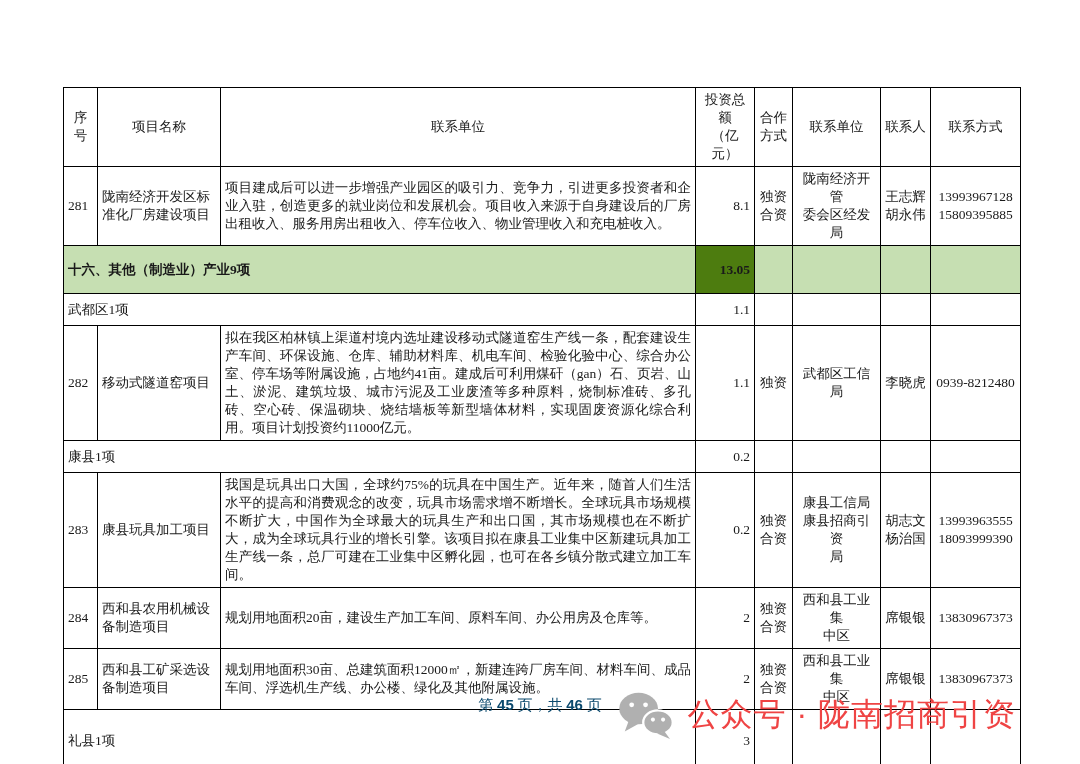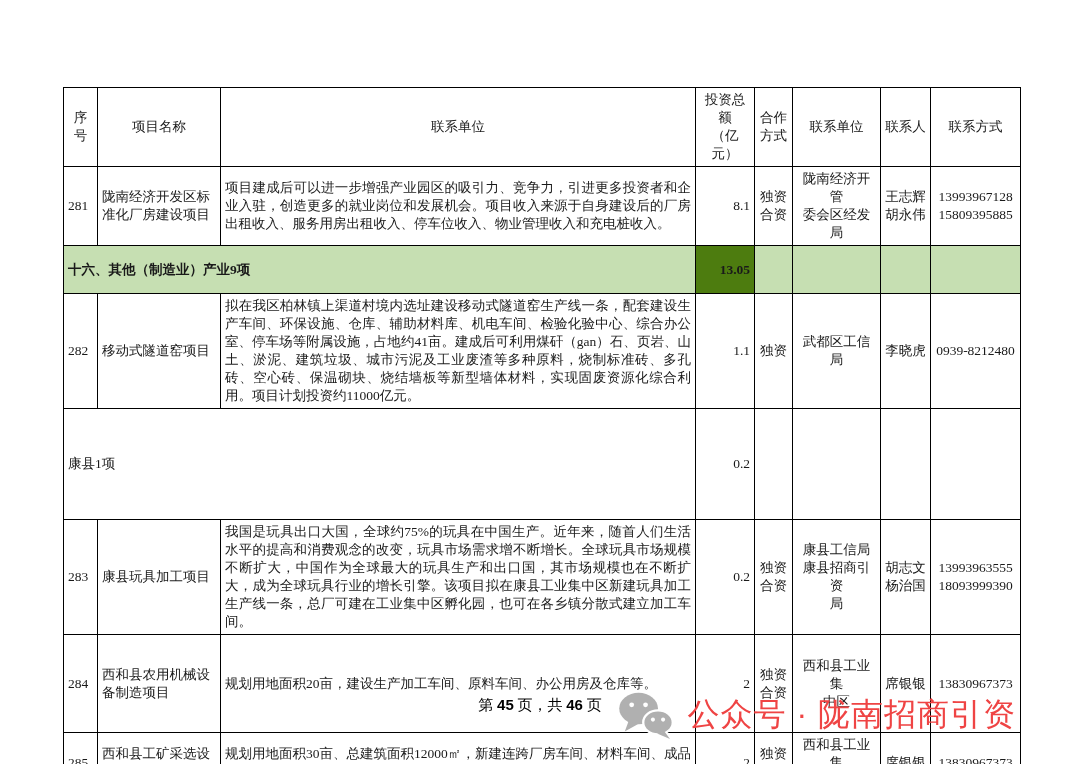--- a/index.html
+++ b/index.html
@@ -67,21 +67,21 @@
   tr.subtotal td { font-weight: normal; }
 
   
   .page-footer {
     position: absolute;
     left: 0;
     top: 696px;
     width: 1080px;
     text-align: center;
     font-size: 15px;
-    color: #000000;
+    color: #0c4a6e;
   }
   .page-footer .num {
     font-family: "Liberation Sans", sans-serif;
     font-weight: bold;
   }
 
   
   .watermark {
     position: absolute;
     top: 691px;
@@ -144,20 +144,28 @@
 15809395885</td>
           </tr>
           <tr class="section">
             <td class="cell-label" colspan="3" style="background-color: rgb(198, 223, 178);">十六、其他（制造业）产业9项</td>
             <td class="cell-investment" style="background-color: #4d7c0f;">13.05</td>
             <td class="cell-coop" style="background-color: rgb(198, 223, 178);"></td>
             <td class="cell-unit" style="background-color: rgb(198, 223, 178);"></td>
             <td class="cell-contact" style="background-color: rgb(198, 223, 178);"></td>
             <td class="cell-phone" style="background-color: rgb(198, 223, 178);"></td>
           </tr>
+          <tr class="subtotal">
+            <td class="cell-label" colspan="3">武都区1项</td>
+            <td class="cell-investment">1.1</td>
+            <td class="cell-coop"></td>
+            <td class="cell-unit"></td>
+            <td class="cell-contact"></td>
+            <td class="cell-phone"></td>
+          </tr>
           <tr class="project">
             <td class="cell-no">282</td>
             <td class="cell-name">移动式隧道窑项目</td>
             <td class="cell-content">拟在我区柏林镇上渠道村境内选址建设移动式隧道窑生产线一条，配套建设生产车间、环保设施、仓库、辅助材料库、机电车间、检验化验中心、综合办公室、停车场等附属设施，占地约41亩。建成后可利用煤矸（gan）石、页岩、山土、淤泥、建筑垃圾、城市污泥及工业废渣等多种原料，烧制标准砖、多孔砖、空心砖、保温砌块、烧结墙板等新型墙体材料，实现固废资源化综合利用。项目计划投资约11000亿元。</td>
             <td class="cell-investment">1.1</td>
             <td class="cell-coop">独资</td>
             <td class="cell-unit">武都区工信局</td>
             <td class="cell-contact">李晓虎</td>
             <td class="cell-phone">0939-8212480</td>
           </tr>

